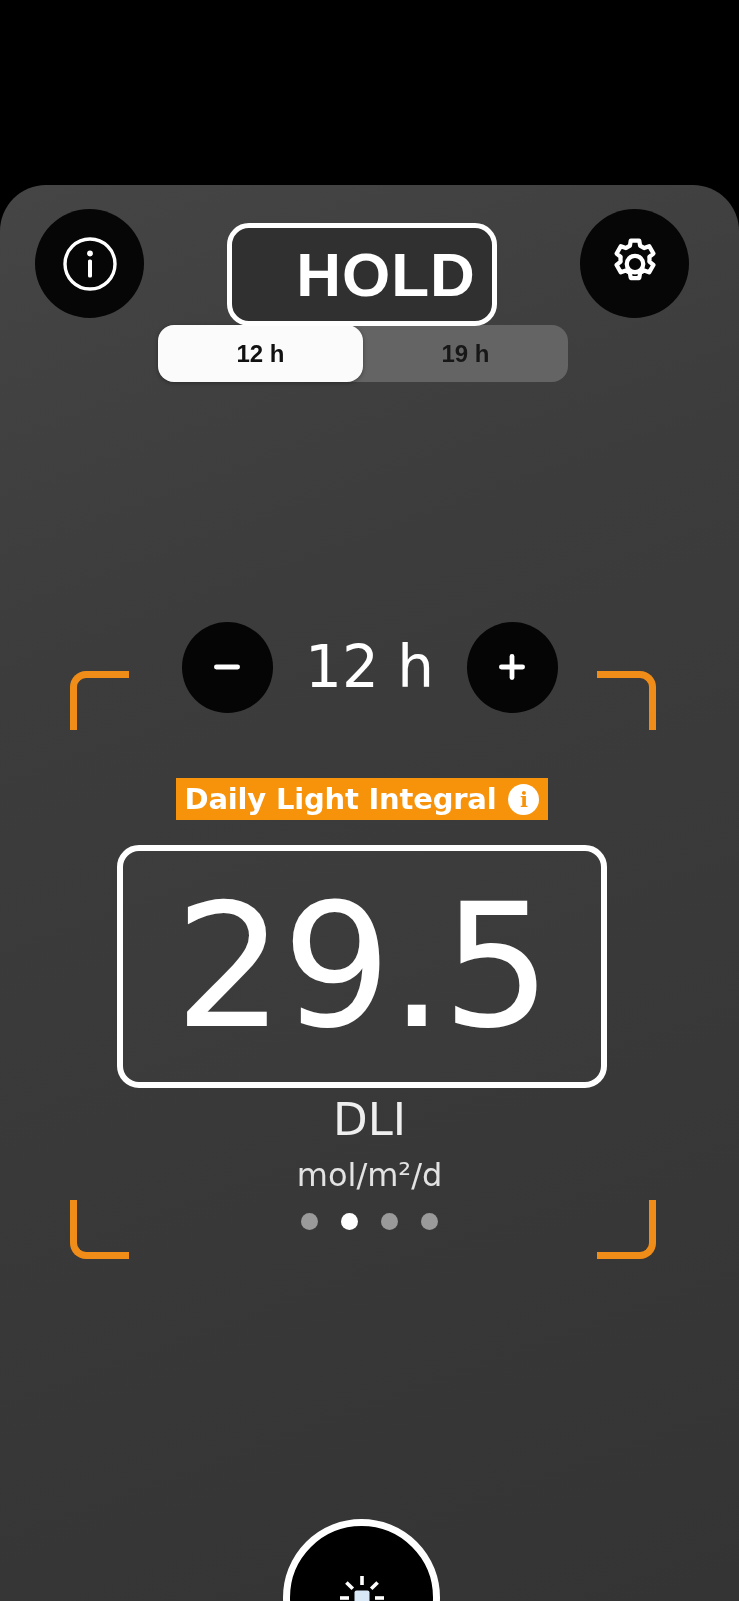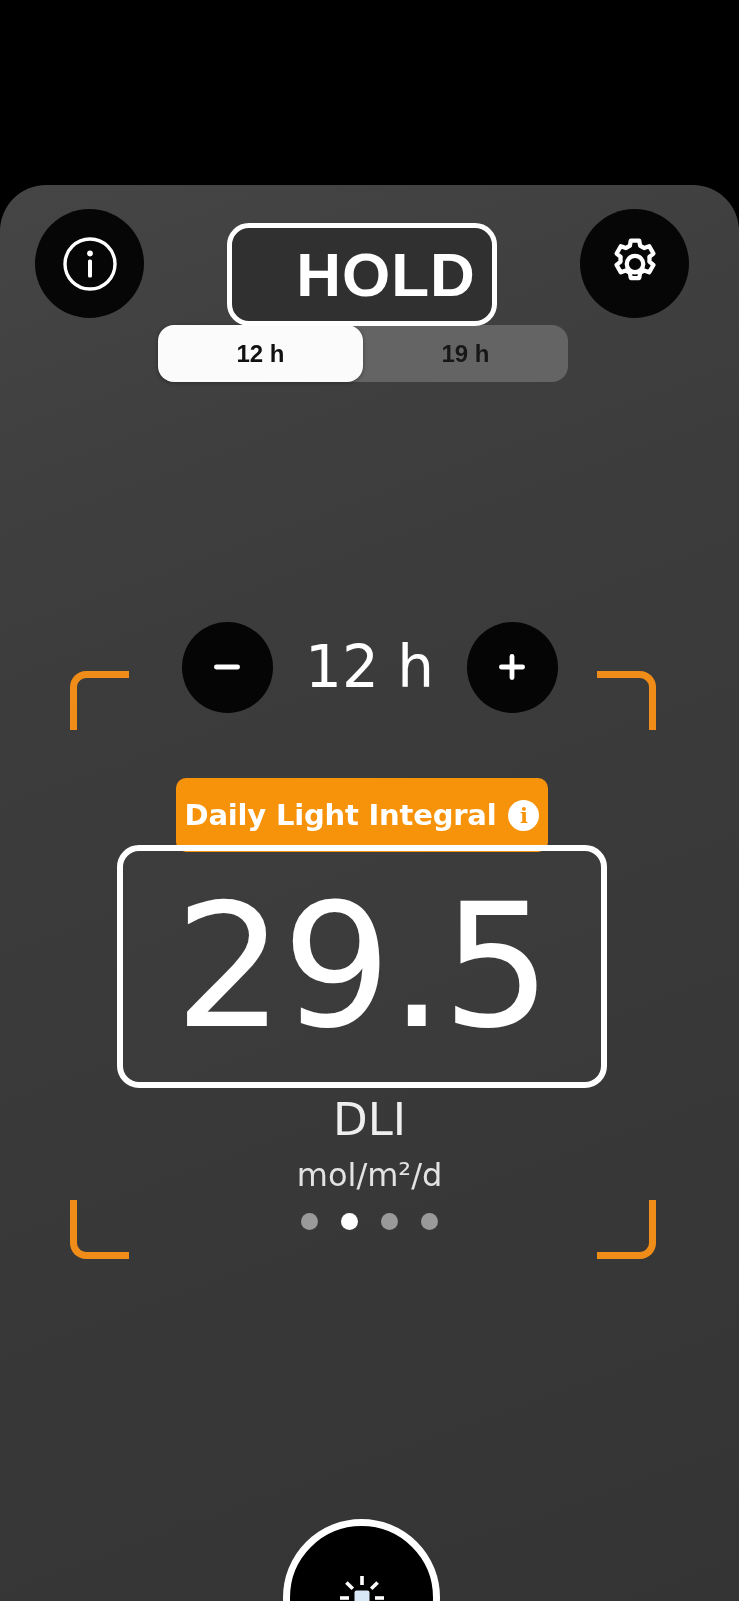--- a/index.html
+++ b/index.html
@@ -159,23 +159,23 @@
     font-family: "DejaVu Sans", sans-serif;
     line-height: 1;
   }
 
   
   #dli-badge {
     position: absolute;
     left: 176px;
     top: 593px;
     width: 372px;
-    height: 74px;
+    height: 42px;
     background: #F7930B;
-    border-radius: 10px;
+    border-radius: 0;
     display: flex;
     align-items: center;
     justify-content: center;
     gap: 12px;
     box-sizing: border-box;
   }
   #dli-badge-label {
     color: #ffffff;
     font-size: 29px;
     font-weight: 700;

